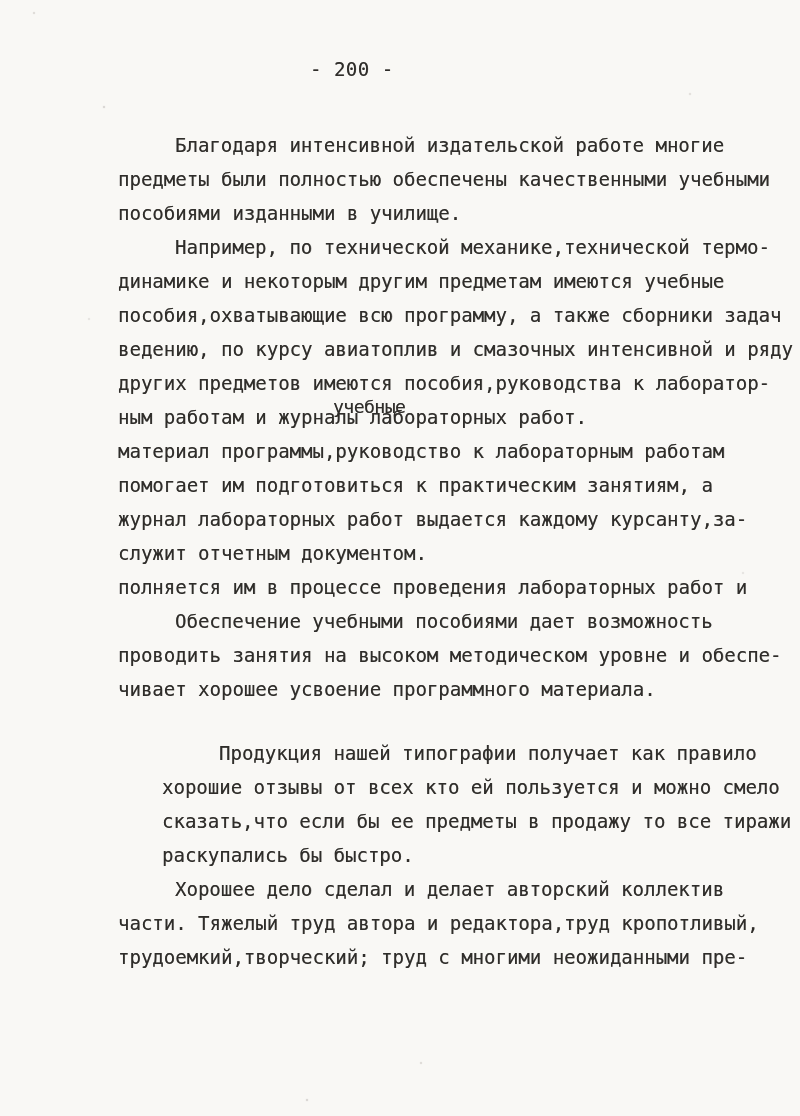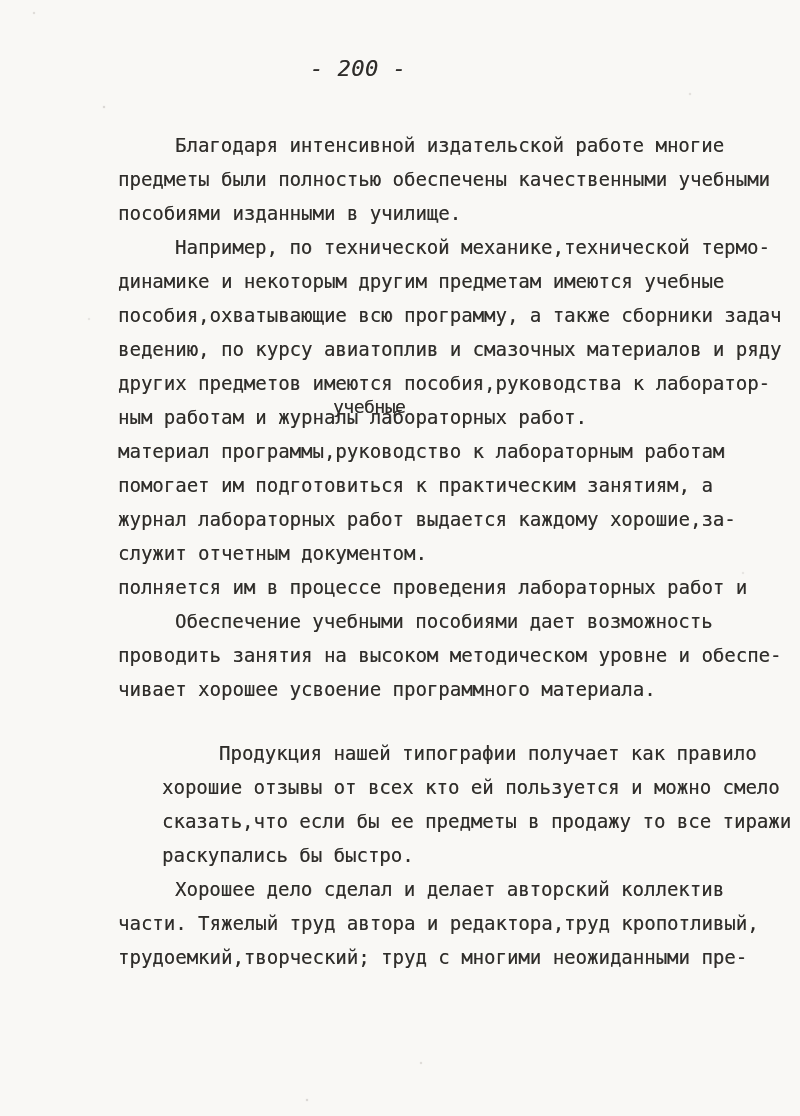--- a/index.html
+++ b/index.html
@@ -14,26 +14,25 @@
     margin: 0 auto;
     background: #f9f8f5;
     overflow: hidden;
     font-family: "DejaVu Sans Mono", "Liberation Mono", monospace;
     color: #2f2d2a;
   }
   .page-number {
     position: absolute;
     top: 52px;
     left: 310px;
-    font-size: 22px;
+    font-size: 19px;
     line-height: 34px;
     letter-spacing: 0.5px;
     text-shadow: 0.3px 0.3px 0.4px rgba(47,45,42,0.55);
     white-space: pre;
-    font-style: italic;
   }
   .content {
     position: absolute;
     top: 128px;
     left: 118px;
     width: 676px;
     font-size: 19px;
     line-height: 34px;
     text-shadow: 0.3px 0.3px 0.4px rgba(47,45,42,0.55);
   }
@@ -82,31 +81,31 @@
     <div class="para">
       <div class="line indent">Благодаря интенсивной издательской работе многие</div>
       <div class="line">предметы были полностью обеспечены качественными учебными</div>
       <div class="line">пособиями изданными в училище.</div>
     </div>
 
     <div class="para">
       <div class="line indent">Например, по технической механике,технической термо-</div>
       <div class="line">динамике и некоторым другим предметам имеются учебные</div>
       <div class="line">пособия,охватывающие всю программу, а также сборники задач</div>
-      <div class="line">ведению, по курсу авиатоплив и смазочных материалов и ряду</div>
+      <div class="line">ведению, по курсу авиатоплив и смазочных интенсивной и ряду</div>
       <div class="line">других предметов имеются пособия,руководства к лаборатор-</div>
       <div class="line">ным работам и журналы лабораторных работ.</div>
     </div>
 
     <span class="insertion">учебные</span>
 
     <div class="para">
       <div class="line">материал программы,руководство к лабораторным работам</div>
       <div class="line">помогает им подготовиться к практическим занятиям, а</div>
-      <div class="line">журнал лабораторных работ выдается каждому хорошие,за-</div>
+      <div class="line">журнал лабораторных работ выдается каждому курсанту,за-</div>
       <div class="line">служит отчетным документом.</div>
       <div class="line">полняется им в процессе проведения лабораторных работ и</div>
     </div>
 
     <div class="para">
       <div class="line indent">Обеспечение учебными пособиями дает возможность</div>
       <div class="line">проводить занятия на высоком методическом уровне и обеспе-</div>
       <div class="line">чивает хорошее усвоение программного материала.</div>
     </div>
 

